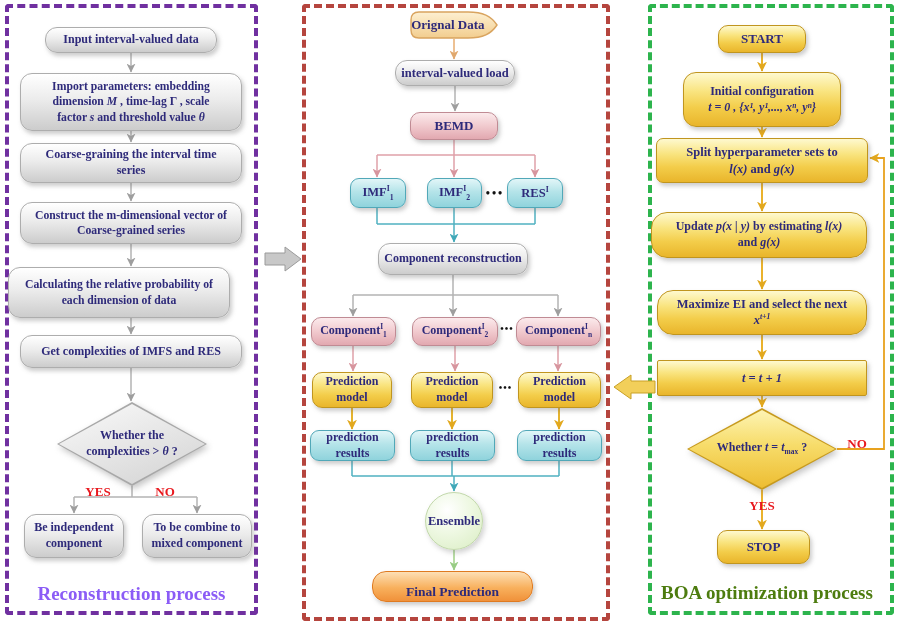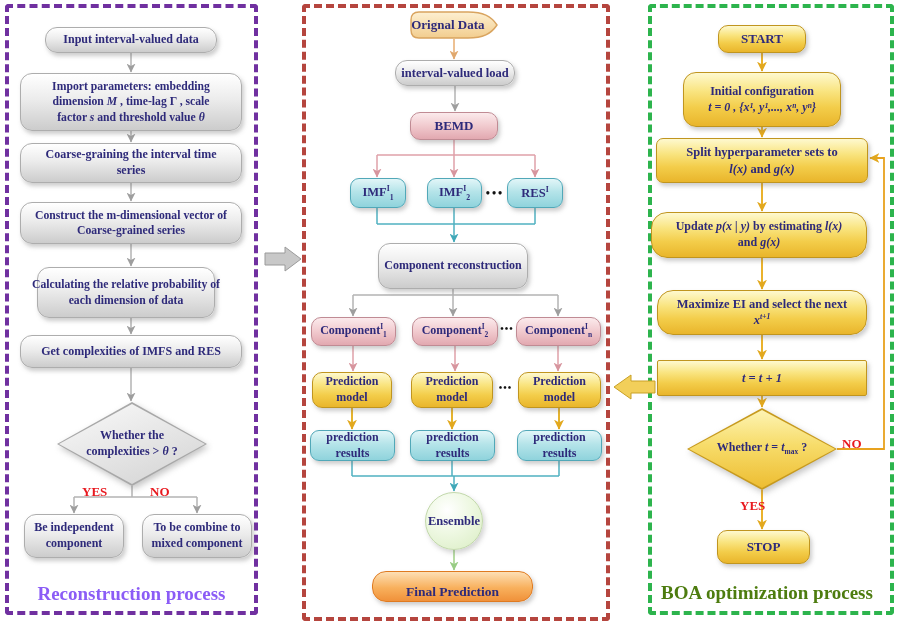--- a/index.html
+++ b/index.html
@@ -29,21 +29,21 @@
   .d-shape{position:absolute;left:0;top:0;width:100%;height:100%;
            clip-path:polygon(50% 0,100% 50%,50% 100%,0 50%);}
   .d-inner{position:absolute;left:2px;top:2px;right:2px;bottom:2px;
            clip-path:polygon(50% 0,100% 50%,50% 100%,0 50%);}
   .d-gray .d-shape{background:#a8a8a8;}
   .d-gray .d-inner{background:linear-gradient(160deg,#fafafa 0%,#e6e6e6 50%,#d2d2d2 100%);}
   .d-yellow .d-shape{background:#c79a1e;}
   .d-yellow .d-inner{background:linear-gradient(180deg,#fdf4b4 0%,#f7dc6a 45%,#edbd32 100%);}
   .d-text{position:absolute;left:0;top:0;width:100%;height:100%;display:flex;flex-direction:column;
           align-items:center;justify-content:center;text-align:center;}
-  .lbl{position:absolute;z-index:3;text-align:left;white-space:nowrap;}
+  .lbl{position:absolute;z-index:3;text-align:center;white-space:nowrap;}
   .red{color:#e8191f;font-size:13px;}
   .caption{position:absolute;z-index:3;text-align:center;font-size:19px;white-space:nowrap;}
   .cap-left{color:#8b5cf6;}
   .cap-right{color:#4d7c0f;}
   .dots{position:absolute;z-index:3;color:#111;font-size:12px;letter-spacing:2px;text-align:center;}
   i{font-style:italic;}
   sup,sub{font-size:62%;}
   .shape-wrap{position:absolute;z-index:2;}
   .shape-label{position:absolute;left:0;top:0;width:86%;height:100%;display:flex;align-items:center;
                justify-content:center;font-size:13px;}
@@ -164,21 +164,21 @@
   <div class="box gray f12" style="left:20px;top:143px;width:222px;height:40px">
     <div class="ln">Coarse-graining the interval time</div>
     <div class="ln">series</div>
   </div>
 
   <div class="box gray f115" style="left:20px;top:202px;width:222px;height:42px">
     <div class="ln">Construct the m-dimensional vector of</div>
     <div class="ln">Coarse-grained series</div>
   </div>
 
-  <div class="box gray f115" style="left:37px;top:267px;width:178px;height:51px">
+  <div class="box gray f115" style="left:8px;top:267px;width:222px;height:51px">
     <div class="ln">Calculating the relative probability of</div>
     <div class="ln">each dimension of data</div>
   </div>
 
   <div class="box gray f12" style="left:20px;top:335px;width:222px;height:33px">
     <div class="ln">Get complexities of IMFS and RES</div>
   </div>
 
   <div class="diamond d-gray" style="left:57px;top:402px;width:150px;height:84px">
     <div class="d-shape"></div>
@@ -228,21 +228,21 @@
     <div class="ln"><span>IMF</span><sup>I</sup><sub>1</sub></div>
   </div>
   <div class="box cyan f125" style="left:427px;top:178px;width:55px;height:30px">
     <div class="ln"><span>IMF</span><sup>I</sup><sub>2</sub></div>
   </div>
   <div class="dots" style="left:481px;top:186px;width:28px">•••</div>
   <div class="box cyan f125" style="left:507px;top:178px;width:56px;height:30px">
     <div class="ln"><span>RES</span><sup>I</sup></div>
   </div>
 
-  <div class="box gray f12" style="left:378px;top:243px;width:150px;height:46px">
+  <div class="box gray f12" style="left:378px;top:243px;width:150px;height:32px">
     <div class="ln">Component reconstruction</div>
   </div>
 
   <div class="box pink f12" style="left:311px;top:317px;width:85px;height:29px">
     <div class="ln"><span>Component</span><sup>I</sup><sub>1</sub></div>
   </div>
   <div class="box pink f12" style="left:412px;top:317px;width:86px;height:29px">
     <div class="ln"><span>Component</span><sup>I</sup><sub>2</sub></div>
   </div>
   <div class="dots" style="left:497px;top:323px;width:20px;font-size:10px;letter-spacing:1px">•••</div>

